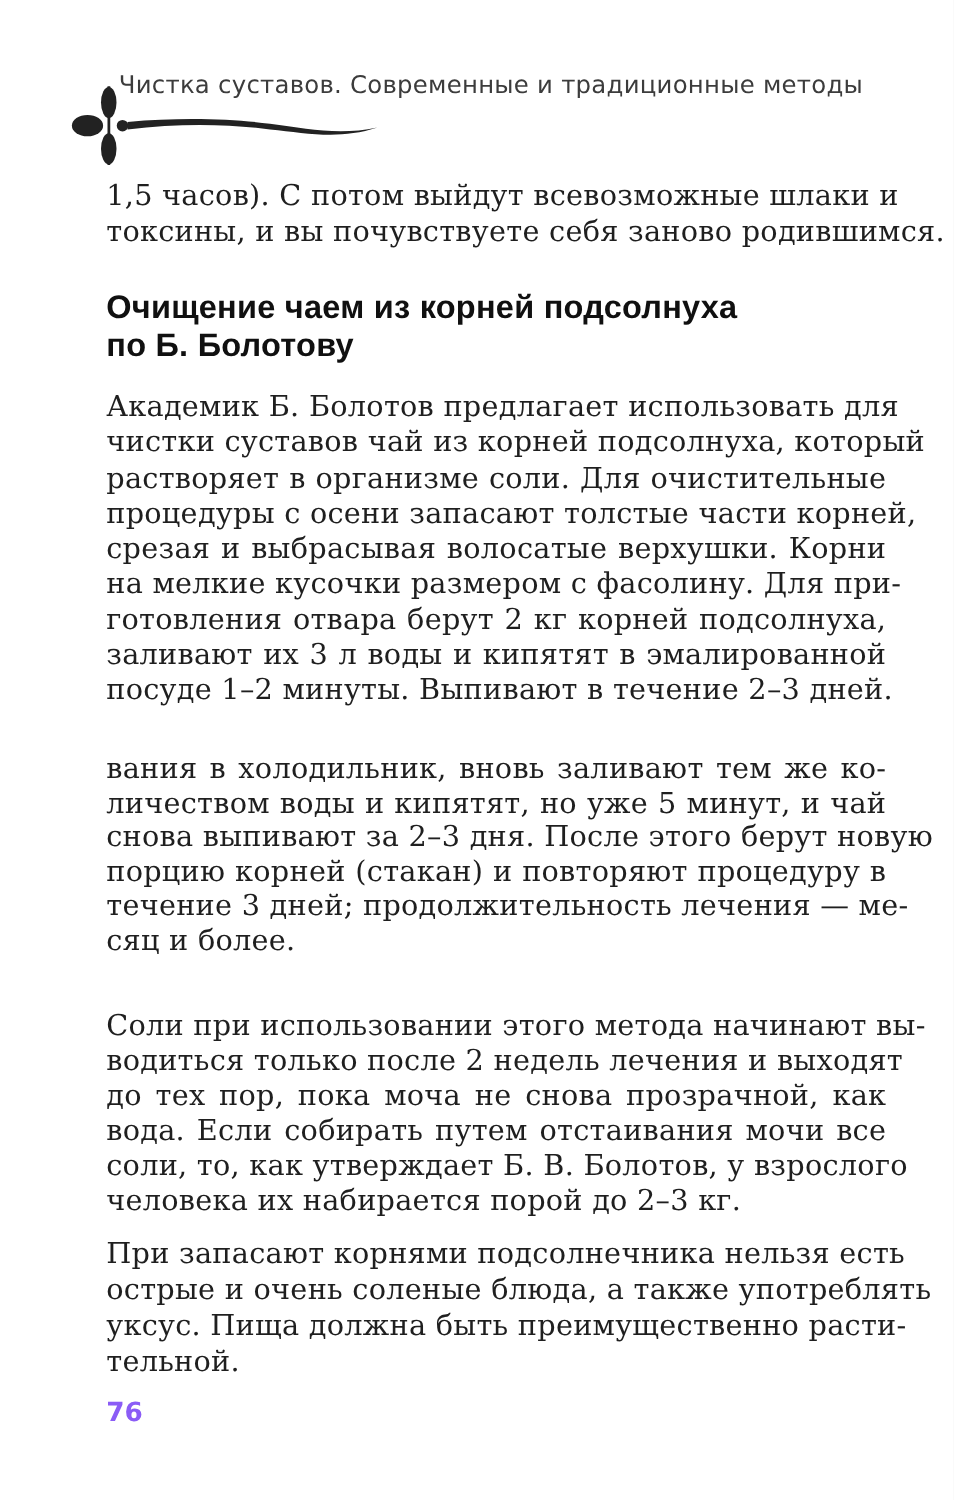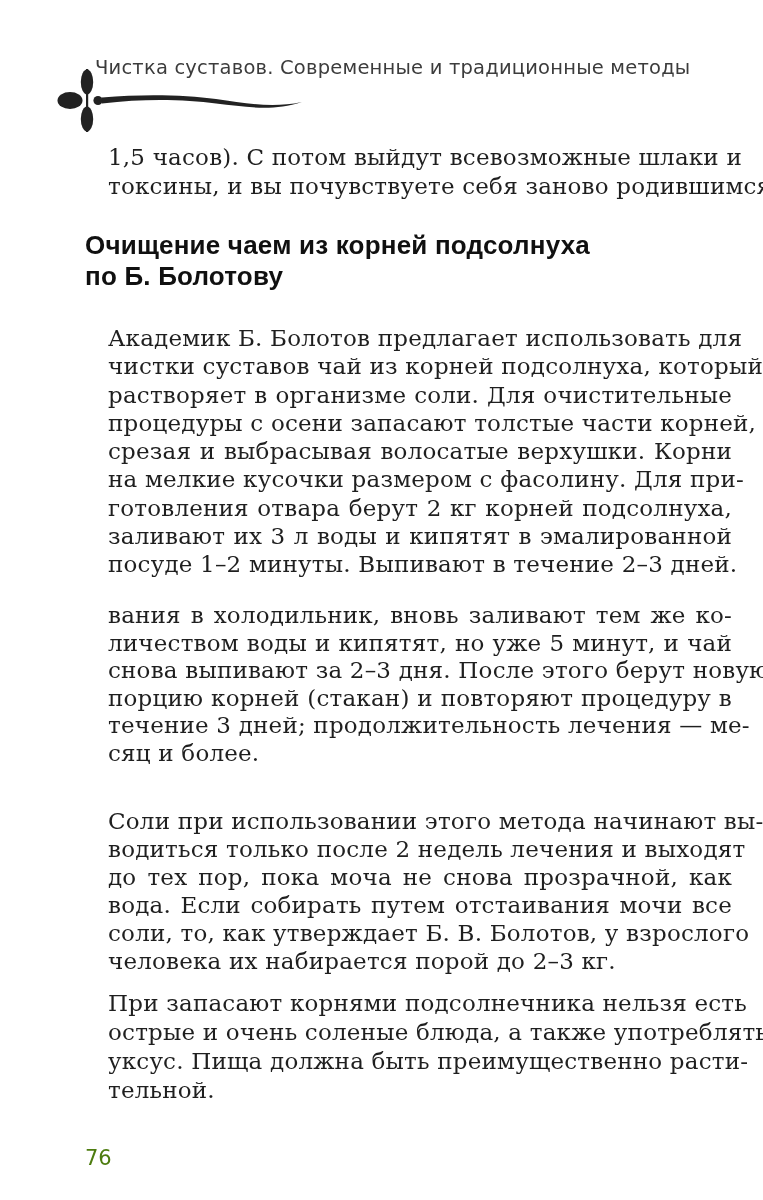--- a/index.html
+++ b/index.html
@@ -32,21 +32,20 @@
     top: 68px;
     width: 250px;
     height: 66px;
   }
   .text-block {
     position: absolute;
     left: 85px;
     width: 624px;
     font-size: 23px;
     letter-spacing: 0.2px;
-    margin-left: 23px;
   }
   .text-block .line {
     text-align: justify;
     text-align-last: justify;
     white-space: nowrap;
   }
   .text-block .line.last {
     text-align-last: left;
   }
   .section-heading {
@@ -61,33 +60,32 @@
     color: #101010;
     letter-spacing: 0.2px;
   }
   .section-heading .line,
   .section-heading .line.last {
     text-align: center;
     text-align-last: left;
     white-space: nowrap;
   }
   .para-intro  { top: 143px; line-height: 28.5px; }
-  .para-method { top: 324px; line-height: 28.3px; }
+  .para-method { top: 312px; line-height: 28.3px; }
   .para-reuse  { top: 602px; line-height: 27.6px; }
   .para-salts  { top: 807px; line-height: 28.1px; }
   .para-diet   { top: 989px; line-height: 29px; }
   .page-number {
     position: absolute;
     left: 85px;
     top: 1118px;
     font-family: "DejaVu Sans", "Liberation Sans", sans-serif;
-    font-weight: normal;
+    font-weight: bold;
     font-size: 21px;
-    color: #4d7c0f;
-    margin-top: 28px;
+    color: #8b5cf6;
   }
 </style>
 </head>
 <body>
 
 <div class="page">
 
   <div class="running-head">Чистка суставов. Современные и традиционные методы</div>
 
   <svg class="ornament" viewBox="0 0 250 66" xmlns="http://www.w3.org/2000/svg">

